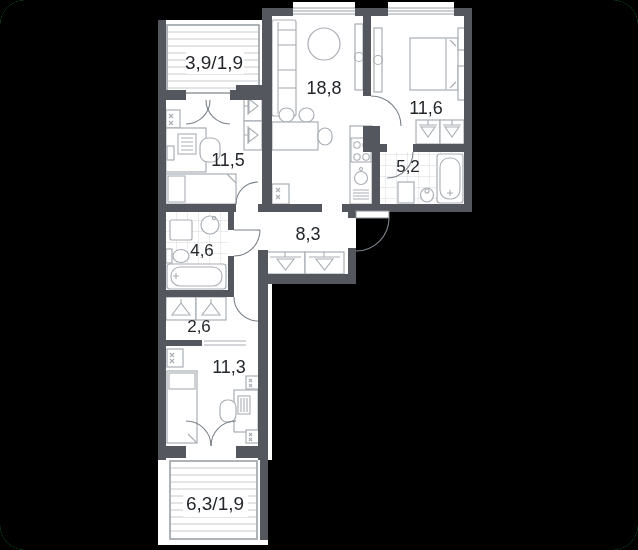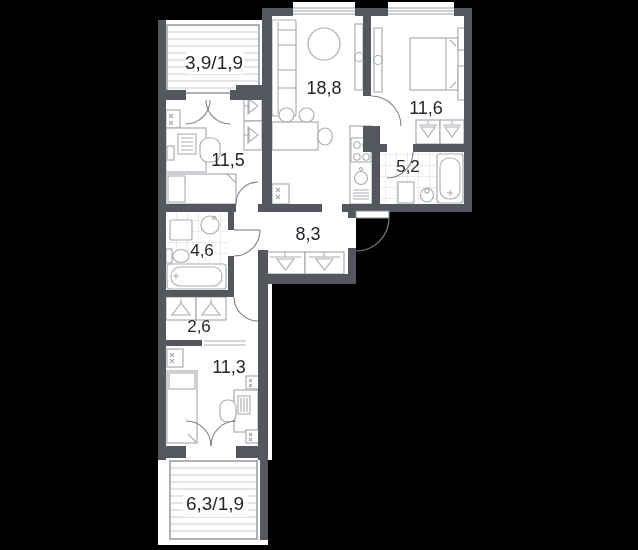--- a/index.html
+++ b/index.html
@@ -1,17 +1,17 @@
 <!DOCTYPE html>
 <html><head>
 <meta charset="utf-8">
 <style>
   html,body{margin:0;padding:0;background:#000;}
   .stage{position:relative;width:638px;height:550px;background:#22c55e;overflow:hidden;
-         font-family:"Liberation Sans",sans-serif;}
+         font-family:"Liberation Sans",sans-serif;border-radius:25px;}
   svg{position:absolute;left:0;top:0;display:block;}
   .wall{fill:#54585e;stroke:none;}
   .floor{fill:#ffffff;stroke:none;}
   .furn{fill:#ffffff;stroke:#a9aeb4;stroke-width:1.2;}
   .furnl{fill:none;stroke:#a9aeb4;stroke-width:1.1;}
   .tilefill{fill:url(#tile);}
   .hatch{stroke:#c6cacd;stroke-width:1;}
   .rail{fill:none;stroke:#9aa0a6;stroke-width:1.6;}
   .winline{stroke:#9aa0a6;stroke-width:1;}
   .door{fill:none;stroke:#7b828a;stroke-width:1.1;}

